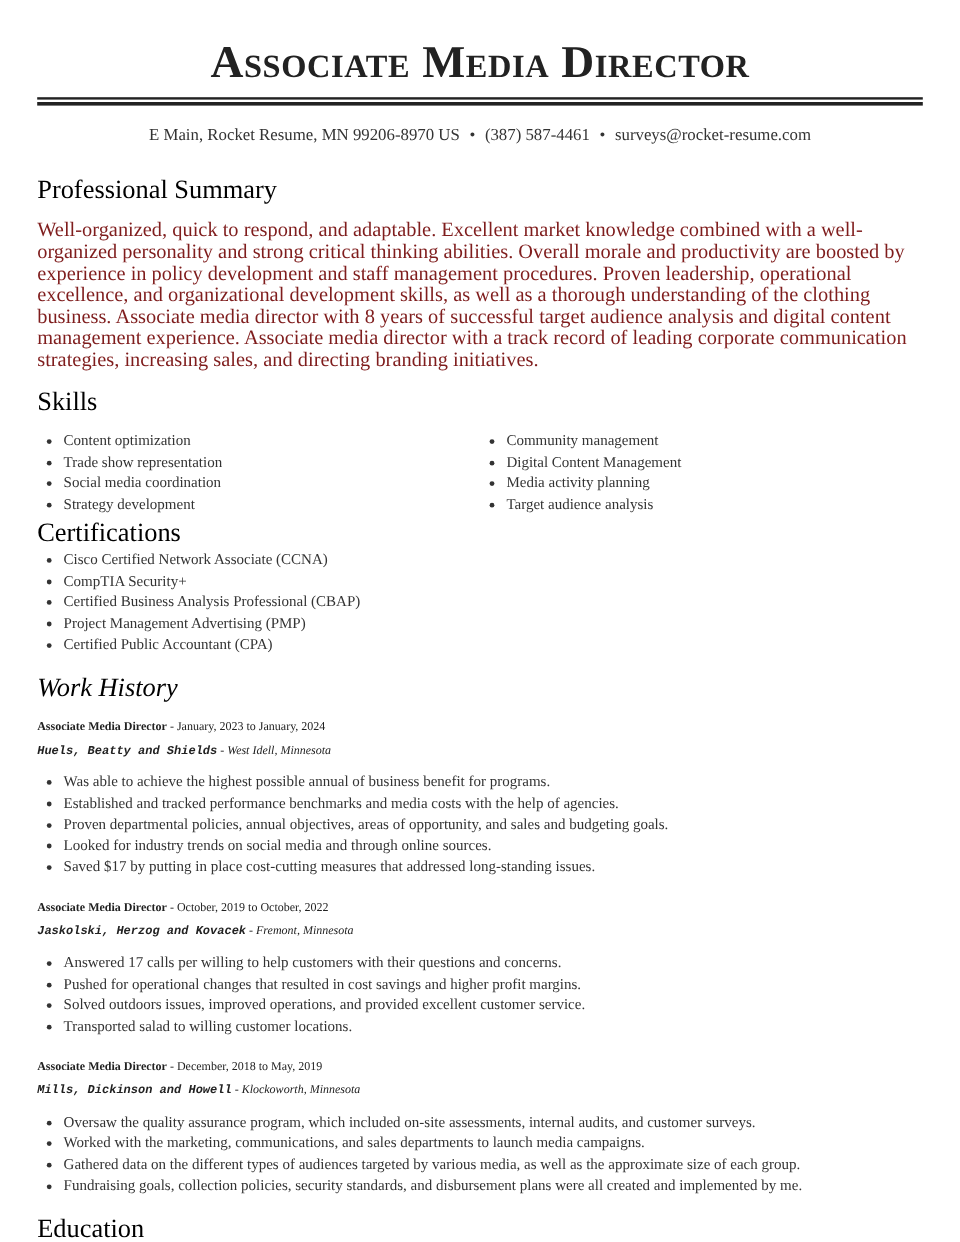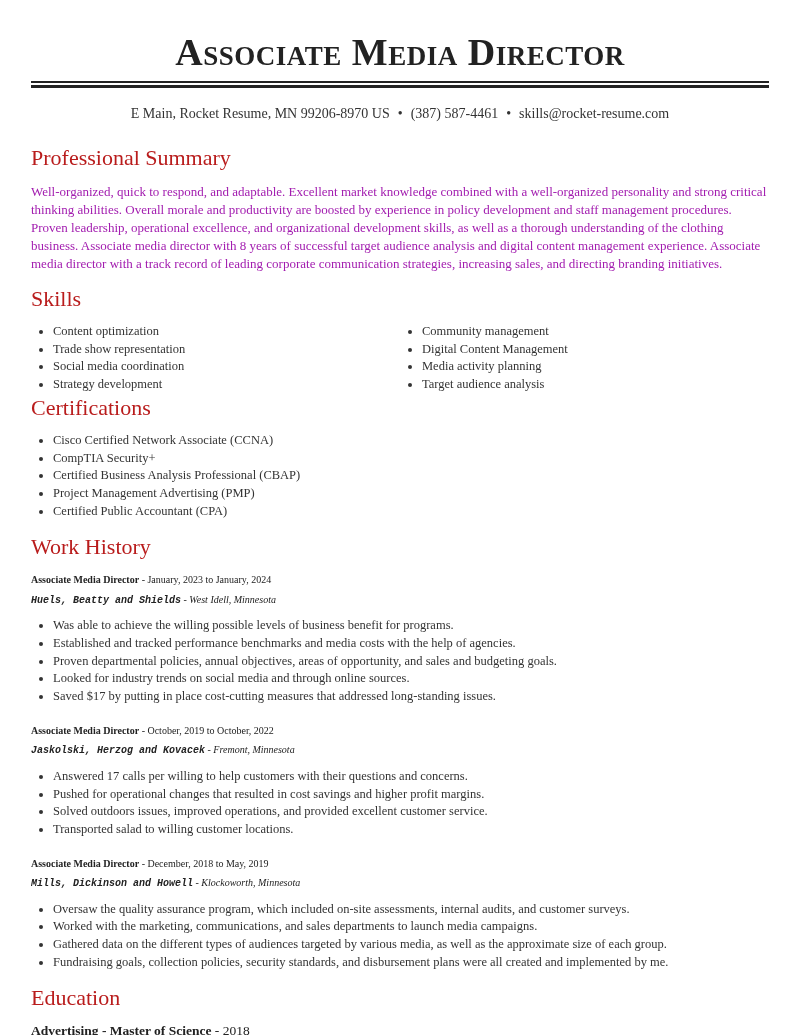--- a/index.html
+++ b/index.html
@@ -28,44 +28,44 @@
       font-size: 14px;
       margin-top: 16px;
       line-height: 20px;
       color: #333;
     }
     .contact .sep { margin: 0 8px; }
     h2 {
       font-weight: normal;
       font-size: 22px;
       margin: 0;
-      color: #b91c1c;
+      color: #000000;
       line-height: 28px;
     }
     .summary-title { margin-top: 20px; }
     .summary {
-      font-size: 13px;
+      font-size: 17px;
       line-height: 18px;
       margin-top: 11px;
-      color: #a21caf;
+      color: #7f1d1d;
     }
     .skills-title { margin-top: 12px; }
     .skills {
       display: flex;
       margin-top: 10px;
     }
     .skills ul { width: 363px; }
     ul {
       margin: 0; padding: 0 0 0 22px;
       font-size: 12.5px; line-height: 17.7px; color: #333;
     }
     li { padding-left: 0; }
     .cert-title { }
-    .cert-list { margin-top: 10px; }
-    .work-title { margin-top: 13px; }
+    .cert-list { }
+    .work-title { margin-top: 13px; font-style: italic; }
     .job-head {
       font-size: 10px; line-height: 19.5px; color: #222;
     }
     .job-head b { font-weight: bold; }
     .job-company { font-style: italic; }
     .job-company b { font-weight: bold; font-family: Liberation Mono, monospace; }
     .job1 { margin-top: 9px; }
     .job-list { margin-top: 7px; }
     .job2 { margin-top: 15px; }
     .job3 { margin-top: 15px; }
@@ -73,21 +73,21 @@
     .edu-line { font-size: 13.5px; line-height: 19.5px; margin-top: 9px; }
   </style>
 </head>
 <body>
 
 <div class="page">
   <h1 class="name">Associate Media Director</h1>
   <div class="rule-thin"></div>
   <div class="rule-thick"></div>
   <div class="contact">
-    <span>E Main, Rocket Resume, MN 99206-8970 US</span><span class="sep">•</span><span>(387) 587-4461</span><span class="sep">•</span><span>skills@rocket-resume.com</span>
+    <span>E Main, Rocket Resume, MN 99206-8970 US</span><span class="sep">•</span><span>(387) 587-4461</span><span class="sep">•</span><span>surveys@rocket-resume.com</span>
   </div>
 
   <h2 class="summary-title">Professional Summary</h2>
   <p class="summary" style="margin-bottom:0">Well-organized, quick to respond, and adaptable. Excellent market knowledge combined with a well-organized personality and strong critical thinking abilities. Overall morale and productivity are boosted by experience in policy development and staff management procedures. Proven leadership, operational excellence, and organizational development skills, as well as a thorough understanding of the clothing business. Associate media director with 8 years of successful target audience analysis and digital content management experience. Associate media director with a track record of leading corporate communication strategies, increasing sales, and directing branding initiatives.</p>
 
   <h2 class="skills-title">Skills</h2>
   <div class="skills">
     <ul>
       <li>Content optimization</li>
       <li>Trade show representation</li>
@@ -110,21 +110,21 @@
     <li>Project Management Advertising (PMP)</li>
     <li>Certified Public Accountant (CPA)</li>
   </ul>
 
   <h2 class="work-title">Work History</h2>
 
   <div class="job job1">
     <div class="job-head"><b>Associate Media Director</b><span> - January, 2023 to January, 2024</span></div>
     <div class="job-head job-company"><b>Huels, Beatty and Shields</b><span> - West Idell, Minnesota</span></div>
     <ul class="job-list">
-      <li>Was able to achieve the willing possible levels of business benefit for programs.</li>
+      <li>Was able to achieve the highest possible annual of business benefit for programs.</li>
       <li>Established and tracked performance benchmarks and media costs with the help of agencies.</li>
       <li>Proven departmental policies, annual objectives, areas of opportunity, and sales and budgeting goals.</li>
       <li>Looked for industry trends on social media and through online sources.</li>
       <li>Saved $17 by putting in place cost-cutting measures that addressed long-standing issues.</li>
     </ul>
   </div>
 
   <div class="job job2">
     <div class="job-head"><b>Associate Media Director</b><span> - October, 2019 to October, 2022</span></div>
     <div class="job-head job-company"><b>Jaskolski, Herzog and Kovacek</b><span> - Fremont, Minnesota</span></div>

